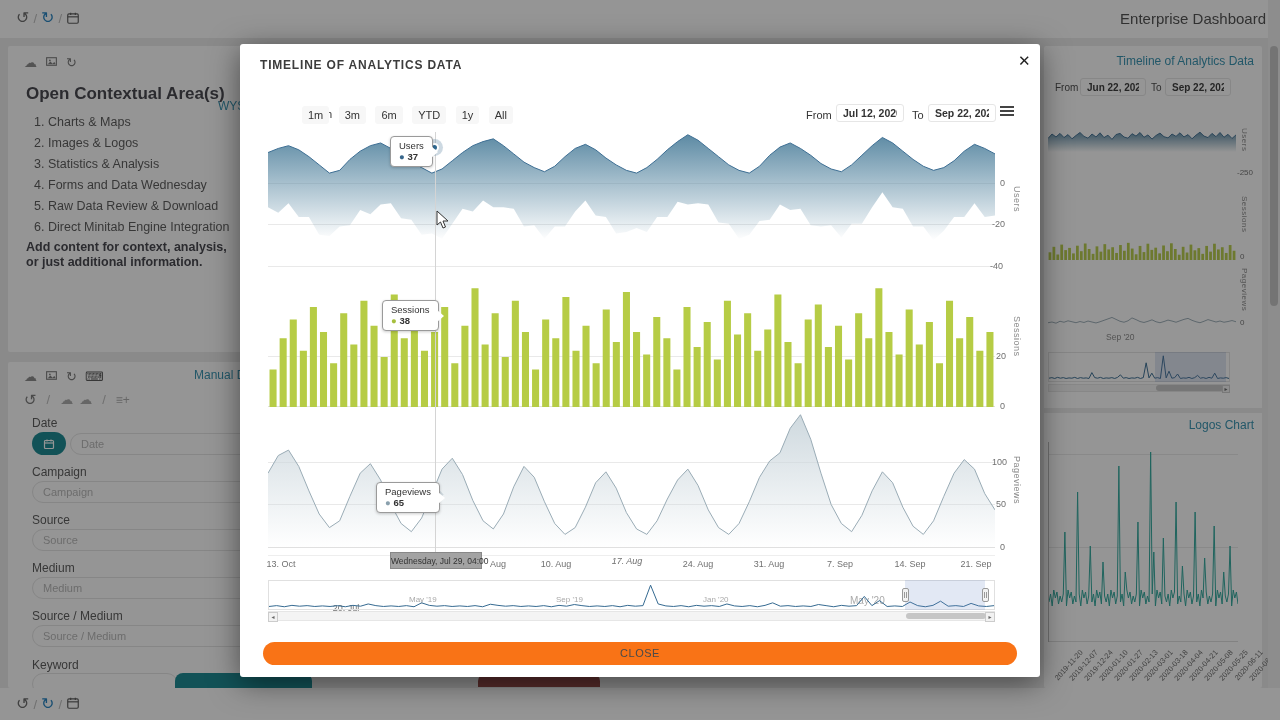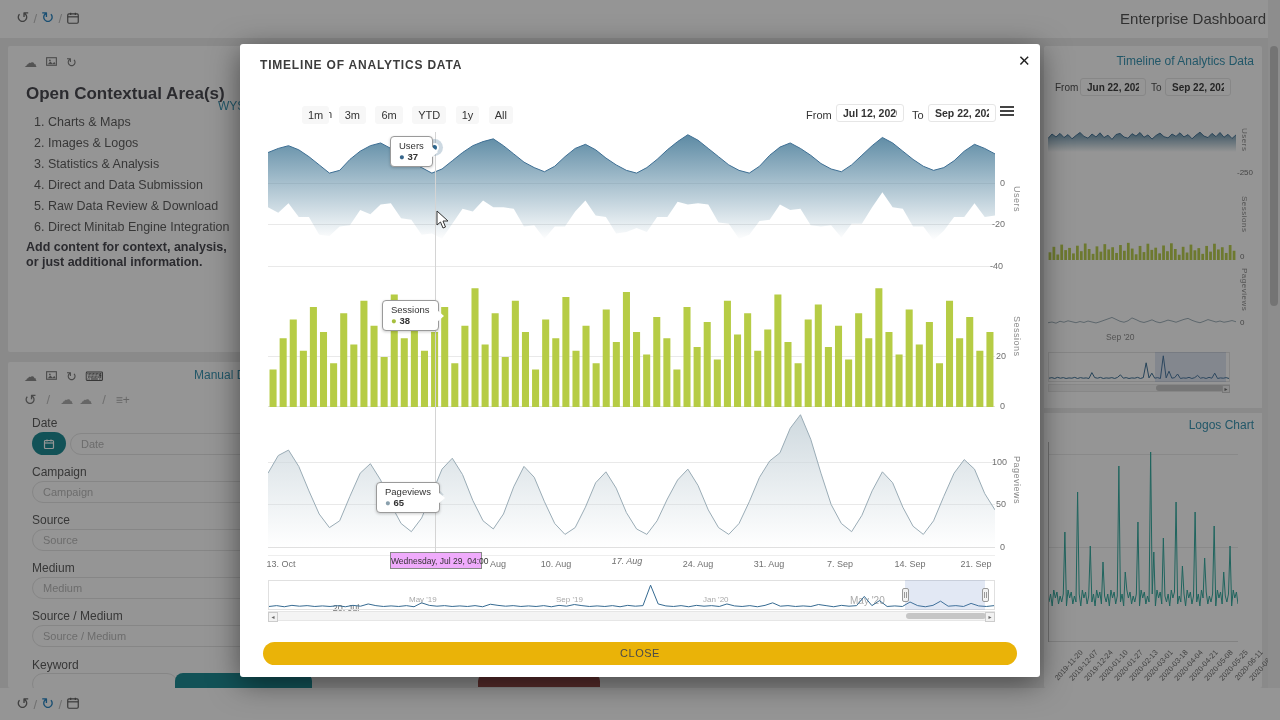--- a/index.html
+++ b/index.html
@@ -76,21 +76,21 @@
           </svg>
       </span>
       <span class="icn" style="font-size:13px;color:#777;">↻</span>
     </div>
     <div class="abs link" style="left:210px;top:53px;">WYS</div>
     <div class="abs" style="left:18px;top:38px;font-size:17px;font-weight:bold;color:#3e3e46;">Open Contextual Area(s)</div>
     <ol style="position:absolute;left:40px;top:66px;font-size:12.5px;color:#555;line-height:21px;">
       <li>Charts &amp; Maps</li>
       <li>Images &amp; Logos</li>
       <li>Statistics &amp; Analysis</li>
-      <li>Direct and Data Submission</li>
+      <li>Forms and Data Wednesday</li>
       <li>Raw Data Review &amp; Download</li>
       <li>Direct Minitab Engine Integration</li>
     </ol>
     <div class="abs" style="left:18px;top:194px;width:214px;font-size:12.5px;font-weight:bold;color:#3e3e46;line-height:15px;">Add content for context, analysis, or just additional information.</div>
   </div>
 
   <div class="card" style="left:8px;top:362px;width:304px;height:326px;">
     <div class="abs" style="left:16px;top:7px;display:flex;gap:8px;align-items:center;">
       <span class="icn" style="font-size:13px;color:#888;">☁</span>
       <span class="icn">
@@ -472,39 +472,39 @@
     <span class="xlab" style="left:78px;top:3px;margin-top:44px;">20. Jul</span>
     <span class="xlab" style="left:230px;top:3px;">Aug</span>
     <span class="xlab" style="left:288px;top:3px;">10. Aug</span>
     <span class="xlab" style="left:359px;top:0;font-style:italic;">17. Aug</span>
     <span class="xlab" style="left:430px;top:3px;">24. Aug</span>
     <span class="xlab" style="left:501px;top:3px;">31. Aug</span>
     <span class="xlab" style="left:572px;top:3px;">7. Sep</span>
     <span class="xlab" style="left:642px;top:3px;">14. Sep</span>
     <span class="xlab" style="left:708px;top:3px;">21. Sep</span>
   </div>
-  <div class="abs" style="left:150px;top:508px;width:92px;height:17px;background:#f0abfc;border:1px solid #888;font-size:8.5px;color:#333;text-align:center;line-height:16px;z-index:6;white-space:nowrap;">Wednesday, Jul 29, 04:00</div>
+  <div class="abs" style="left:150px;top:508px;width:92px;height:17px;background:#a3a3a3;border:1px solid #888;font-size:8.5px;color:#333;text-align:center;line-height:16px;z-index:6;white-space:nowrap;">Wednesday, Jul 29, 04:00</div>
 
   <div class="chartbox" style="left:28px;top:536px;width:727px;height:30px;border:1px solid #e0e0e0;">
     <span class="tick" style="left:140px;top:14px;font-size:8px;color:#aaa;">May '19</span>
     <span class="tick" style="left:287px;top:14px;font-size:8px;color:#aaa;">Sep '19</span>
     <span class="tick" style="left:434px;top:14px;font-size:8px;color:#aaa;">Jan '20</span>
     <span class="tick" style="left:581px;top:14px;font-size:10px;color:#aaa;">May '20</span>
   <svg viewBox="0 0 100 100" preserveAspectRatio="none" style="position: absolute; inset: 0px;">
         <path d="M0.00 91.00 L1.05 88.00 L2.11 92.00 L3.16 87.00 L4.21 90.00 L5.26 88.00 L6.32 91.00 L7.37 89.00 L8.42 91.00 L9.47 88.00 L10.53 92.00 L11.58 87.00 L12.63 90.00 L13.68 82.00 L14.74 88.00 L15.79 91.00 L16.84 89.00 L17.89 91.00 L18.95 88.00 L20.00 92.00 L21.05 78.00 L22.11 87.00 L23.16 90.00 L24.21 88.00 L25.26 91.00 L26.32 89.00 L27.37 91.00 L28.42 88.00 L29.47 92.00 L30.53 83.00 L31.58 87.00 L32.63 90.00 L33.68 88.00 L34.74 91.00 L35.79 89.00 L36.84 91.00 L37.89 88.00 L38.95 92.00 L40.00 87.00 L41.05 90.00 L42.11 84.00 L43.16 88.00 L44.21 91.00 L45.26 89.00 L46.32 91.00 L47.37 88.00 L48.42 92.00 L49.47 87.00 L50.53 90.00 L51.58 88.00 L52.63 15.00 L53.68 82.00 L54.74 89.00 L55.79 91.00 L56.84 88.00 L57.89 92.00 L58.95 87.00 L60.00 90.00 L61.05 88.00 L62.11 91.00 L63.16 82.00 L64.21 89.00 L65.26 91.00 L66.32 88.00 L67.37 92.00 L68.42 87.00 L69.47 78.00 L70.53 90.00 L71.58 88.00 L72.63 91.00 L73.68 89.00 L74.74 91.00 L75.79 84.00 L76.84 88.00 L77.89 92.00 L78.95 87.00 L80.00 90.00 L81.05 88.00 L82.11 55.00 L83.16 88.00 L84.21 70.00 L85.26 91.00 L86.32 89.00 L87.37 91.00 L88.42 75.00 L89.47 88.00 L90.53 92.00 L91.58 87.00 L92.63 72.00 L93.68 90.00 L94.74 88.00 L95.79 91.00 L96.84 80.00 L97.89 89.00 L98.95 91.00 L100.00 88.00 " fill="none" stroke="#356a91" stroke-width="1" vector-effect="non-scaling-stroke"></path>
       </svg>
     </div>
   <div class="abs" style="left:665px;top:536px;width:80px;height:30px;background:rgba(110,140,200,0.2);"></div>
   <div class="navhandle" style="left:662px;top:544px;"></div>
   <div class="navhandle" style="left:742px;top:544px;"></div>
 
   <div class="abs" style="left:28px;top:567px;width:727px;height:10px;background:#f4f4f4;border:1px solid #e6e6e6;">
     <div class="sbarrow" style="left:-1px;">◂</div>
     <div class="sbarrow" style="right:-1px;">▸</div>
     <div style="position:absolute;left:637px;top:1px;width:80px;height:6px;background:#c6c6c6;border-radius:3px;"></div>
   </div>
 
-  <div class="abs" style="left:23px;top:598px;width:754px;height:23px;background:#eab308;border-radius:12px;text-align:center;line-height:23px;font-size:11px;letter-spacing:.5px;color:#4a4a4a;cursor:pointer;">CLOSE</div>
+  <div class="abs" style="left:23px;top:598px;width:754px;height:23px;background:#f97316;border-radius:12px;text-align:center;line-height:23px;font-size:11px;letter-spacing:.5px;color:#4a4a4a;cursor:pointer;">CLOSE</div>
 
   <svg class="abs" style="left:196px;top:166px;z-index:9;" width="13" height="19" viewBox="0 0 13 19">
     <path d="M1 1 L1 15 L4.5 12 L7 18 L9.5 17 L7 11 L12 11 Z" fill="#fff" stroke="#333" stroke-width="1"></path>
   </svg>
 </div>
 
 </body></html>

